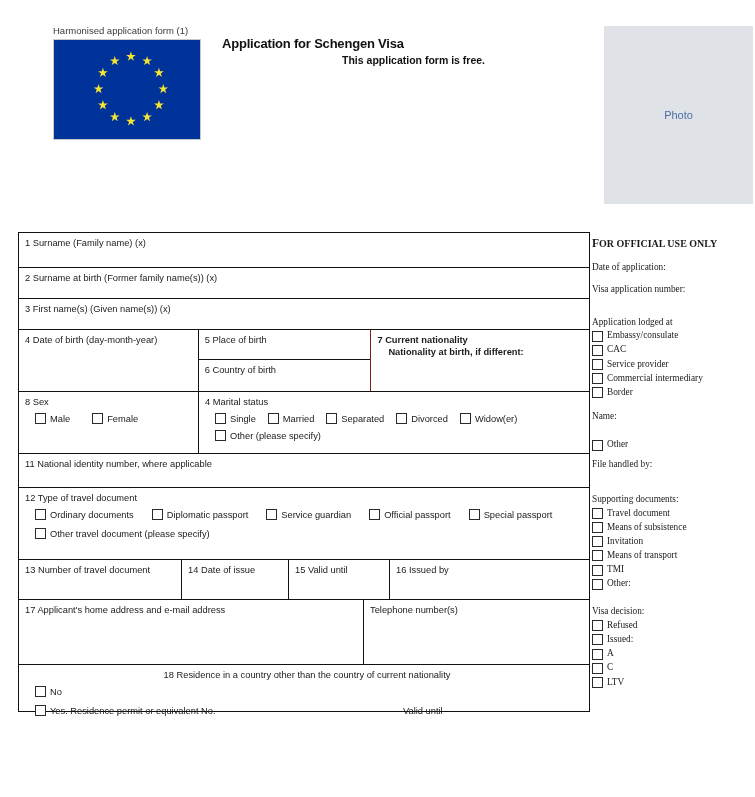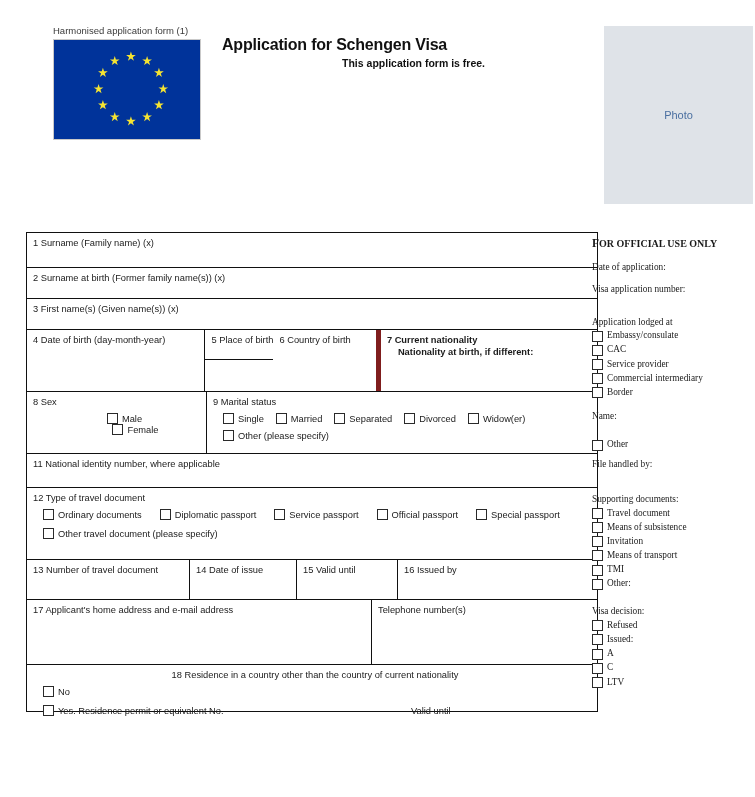--- a/index.html
+++ b/index.html
@@ -38,21 +38,21 @@
     box-sizing: border-box;
   }
   #eu-flag svg { display: block; width: 100%; height: 100%; }
 
   #title-block {
     position: absolute;
     left: 222px; top: 36px;
     width: 290px;
   }
   #form-title {
-    font-size: 16px;
+    font-size: 13px;
     font-weight: bold;
     letter-spacing: -0.2px;
     color: #111;
     white-space: nowrap;
   }
   #form-subtitle {
     margin-top: 3px;
     font-size: 10.5px;
     font-weight: bold;
     text-align: right;
@@ -77,21 +77,21 @@
 
   
   #form-wrap {
     position: absolute;
     left: 18px; top: 232px;
     width: 737px;
     height: 565px;
   }
   #main-form {
     position: absolute;
-    left: 8px; top: 0;
+    left: 0; top: 0;
     width: 572px;
     border: 1px solid #111;
     box-sizing: border-box;
     background: #fff;
   }
   .frow {
     display: flex;
     border-bottom: 1px solid #111;
     box-sizing: border-box;
   }
@@ -102,21 +102,21 @@
     border-right: 1px solid #111;
     position: relative;
   }
   .fcell:last-child { border-right: none; }
   .flabel {
     font-size: 9.3px;
     color: #1a1a1a;
     line-height: 1.32;
     white-space: nowrap;
   }
-  .sub-split { display: flex; flex-direction: row; padding: 0; border-right: 5px solid #7f1d1d; }
+  .sub-split { display: flex; flex-direction: column; padding: 0; border-right: 1px solid #7f1d1d; }
   .sub-split > div {
     box-sizing: border-box;
     padding: 4px 0 0 6px;
   }
   .sub-split > div:first-child { border-bottom: 1px solid #111; }
 
   
   .cbrow {
     display: flex;
     align-items: center;
@@ -240,33 +240,33 @@
       </div>
       <div class="fcell" style="width:218px;font-weight:bold;">
         <div class="flabel">7  Current nationality</div>
         <div class="flabel" style="padding-left:11px;">Nationality at birth, if different:</div>
       </div>
     </div>
 
     <div class="frow" style="height:62px;">
       <div class="fcell" style="width:180px;">
         <div class="flabel">8  Sex</div>
-        <div class="cbrow" style="padding-left:10px;flex-direction:column;">
+        <div class="cbrow" style="padding-left:10px;">
           <span class="cbitem">
             <span class="cb"></span>
             <span class="cbtext">Male</span>
           </span>
           <span class="cbitem" style="margin-left:22px;">
             <span class="cb"></span>
             <span class="cbtext">Female</span>
           </span>
         </div>
       </div>
       <div class="fcell" style="width:390px;">
-        <div class="flabel">9  Marital status</div>
+        <div class="flabel">4  Marital status</div>
         <div class="cbrow" style="padding-left:10px;">
           <span class="cbitem">
             <span class="cb"></span>
             <span class="cbtext">Single</span>
           </span>
           <span class="cbitem" style="margin-left:12px;">
             <span class="cb"></span>
             <span class="cbtext">Married</span>
           </span>
           <span class="cbitem" style="margin-left:12px;">
@@ -305,21 +305,21 @@
           <span class="cbitem">
             <span class="cb"></span>
             <span class="cbtext">Ordinary documents</span>
           </span>
           <span class="cbitem" style="margin-left:18px;">
             <span class="cb"></span>
             <span class="cbtext">Diplomatic passport</span>
           </span>
           <span class="cbitem" style="margin-left:18px;">
             <span class="cb"></span>
-            <span class="cbtext">Service passport</span>
+            <span class="cbtext">Service guardian</span>
           </span>
           <span class="cbitem" style="margin-left:18px;">
             <span class="cb"></span>
             <span class="cbtext">Official passport</span>
           </span>
           <span class="cbitem" style="margin-left:18px;">
             <span class="cb"></span>
             <span class="cbtext">Special passport</span>
           </span>
         </div>

